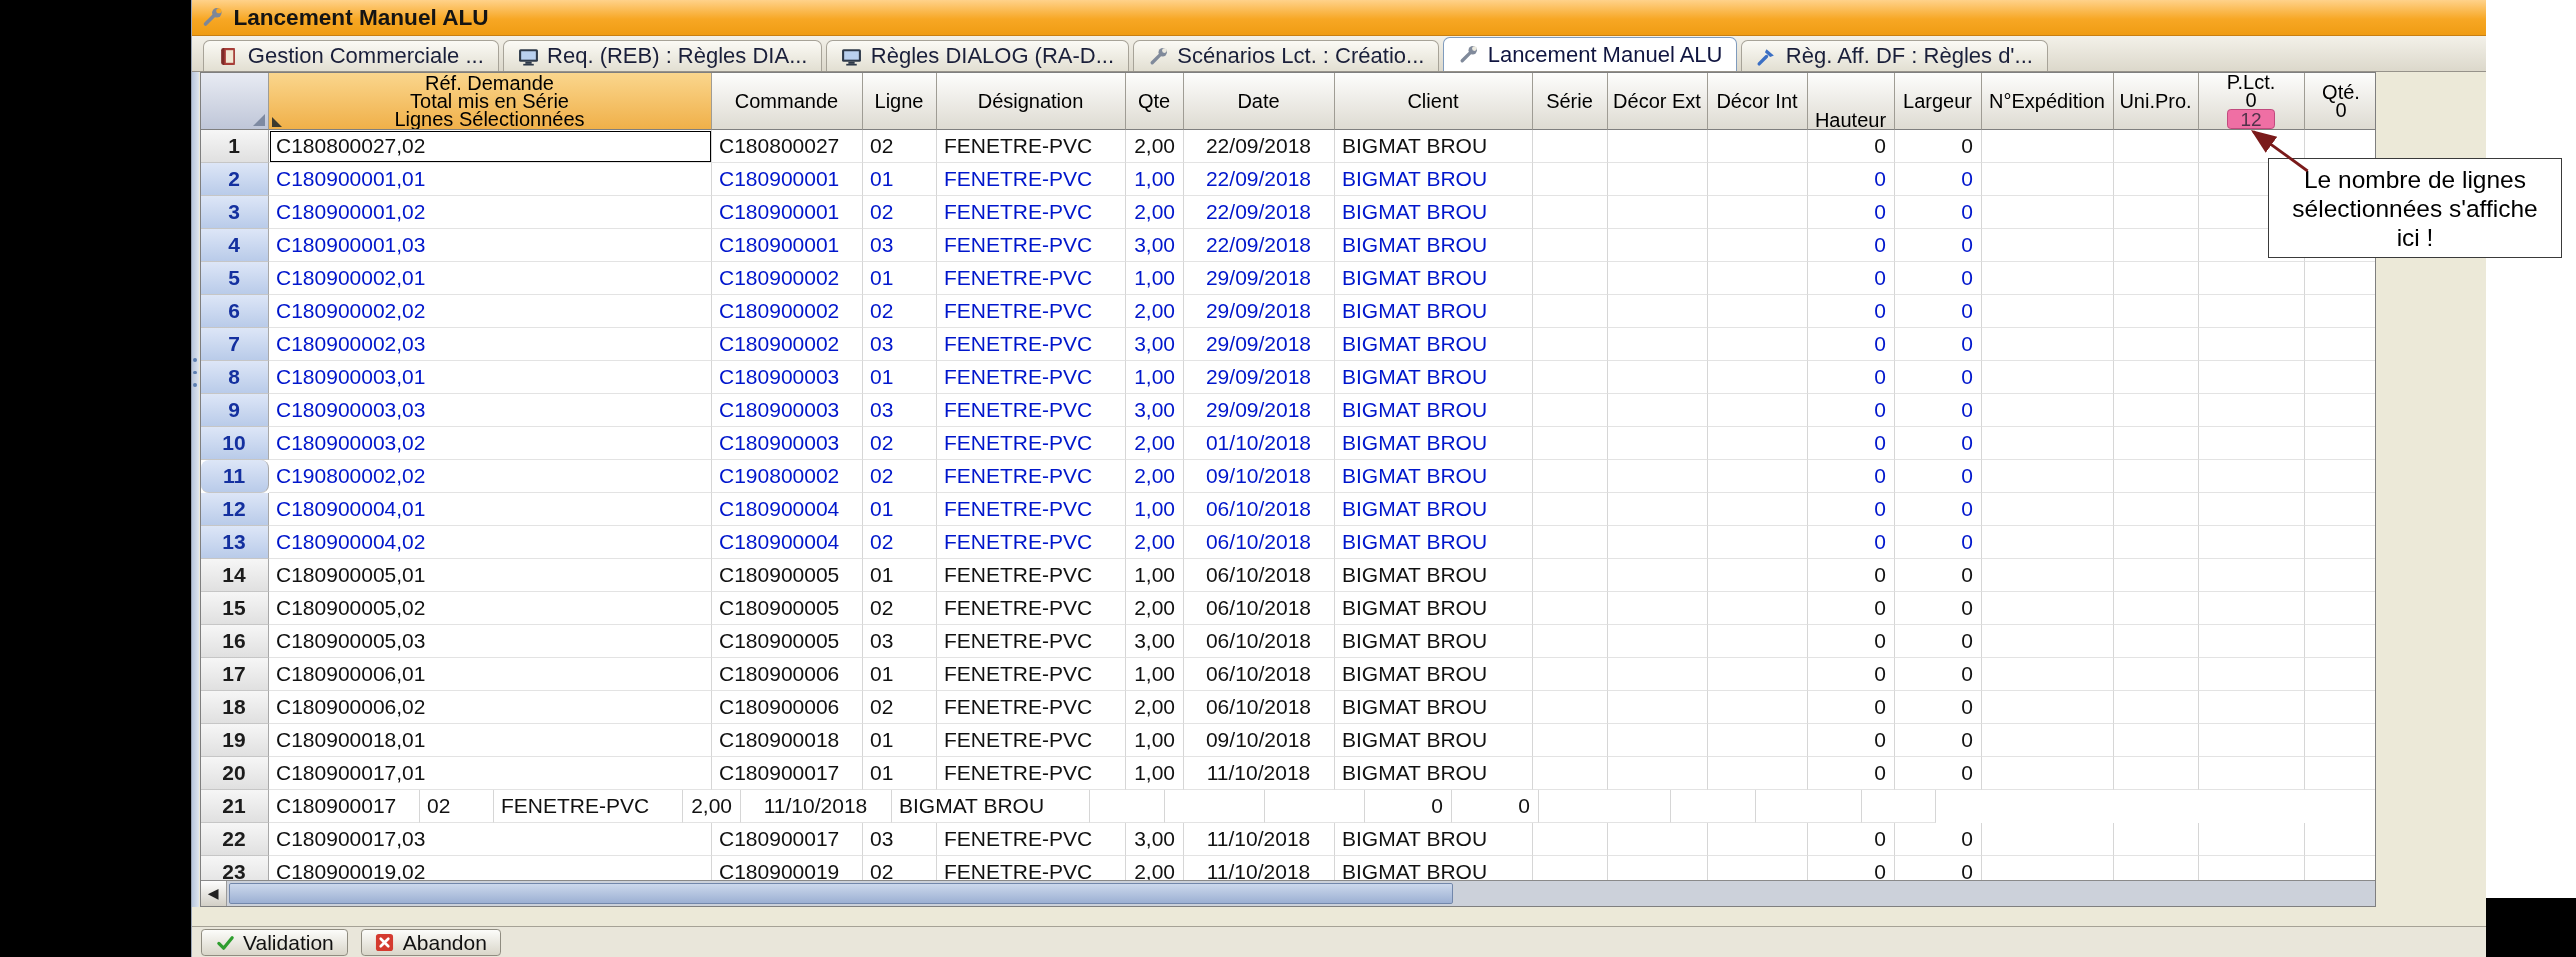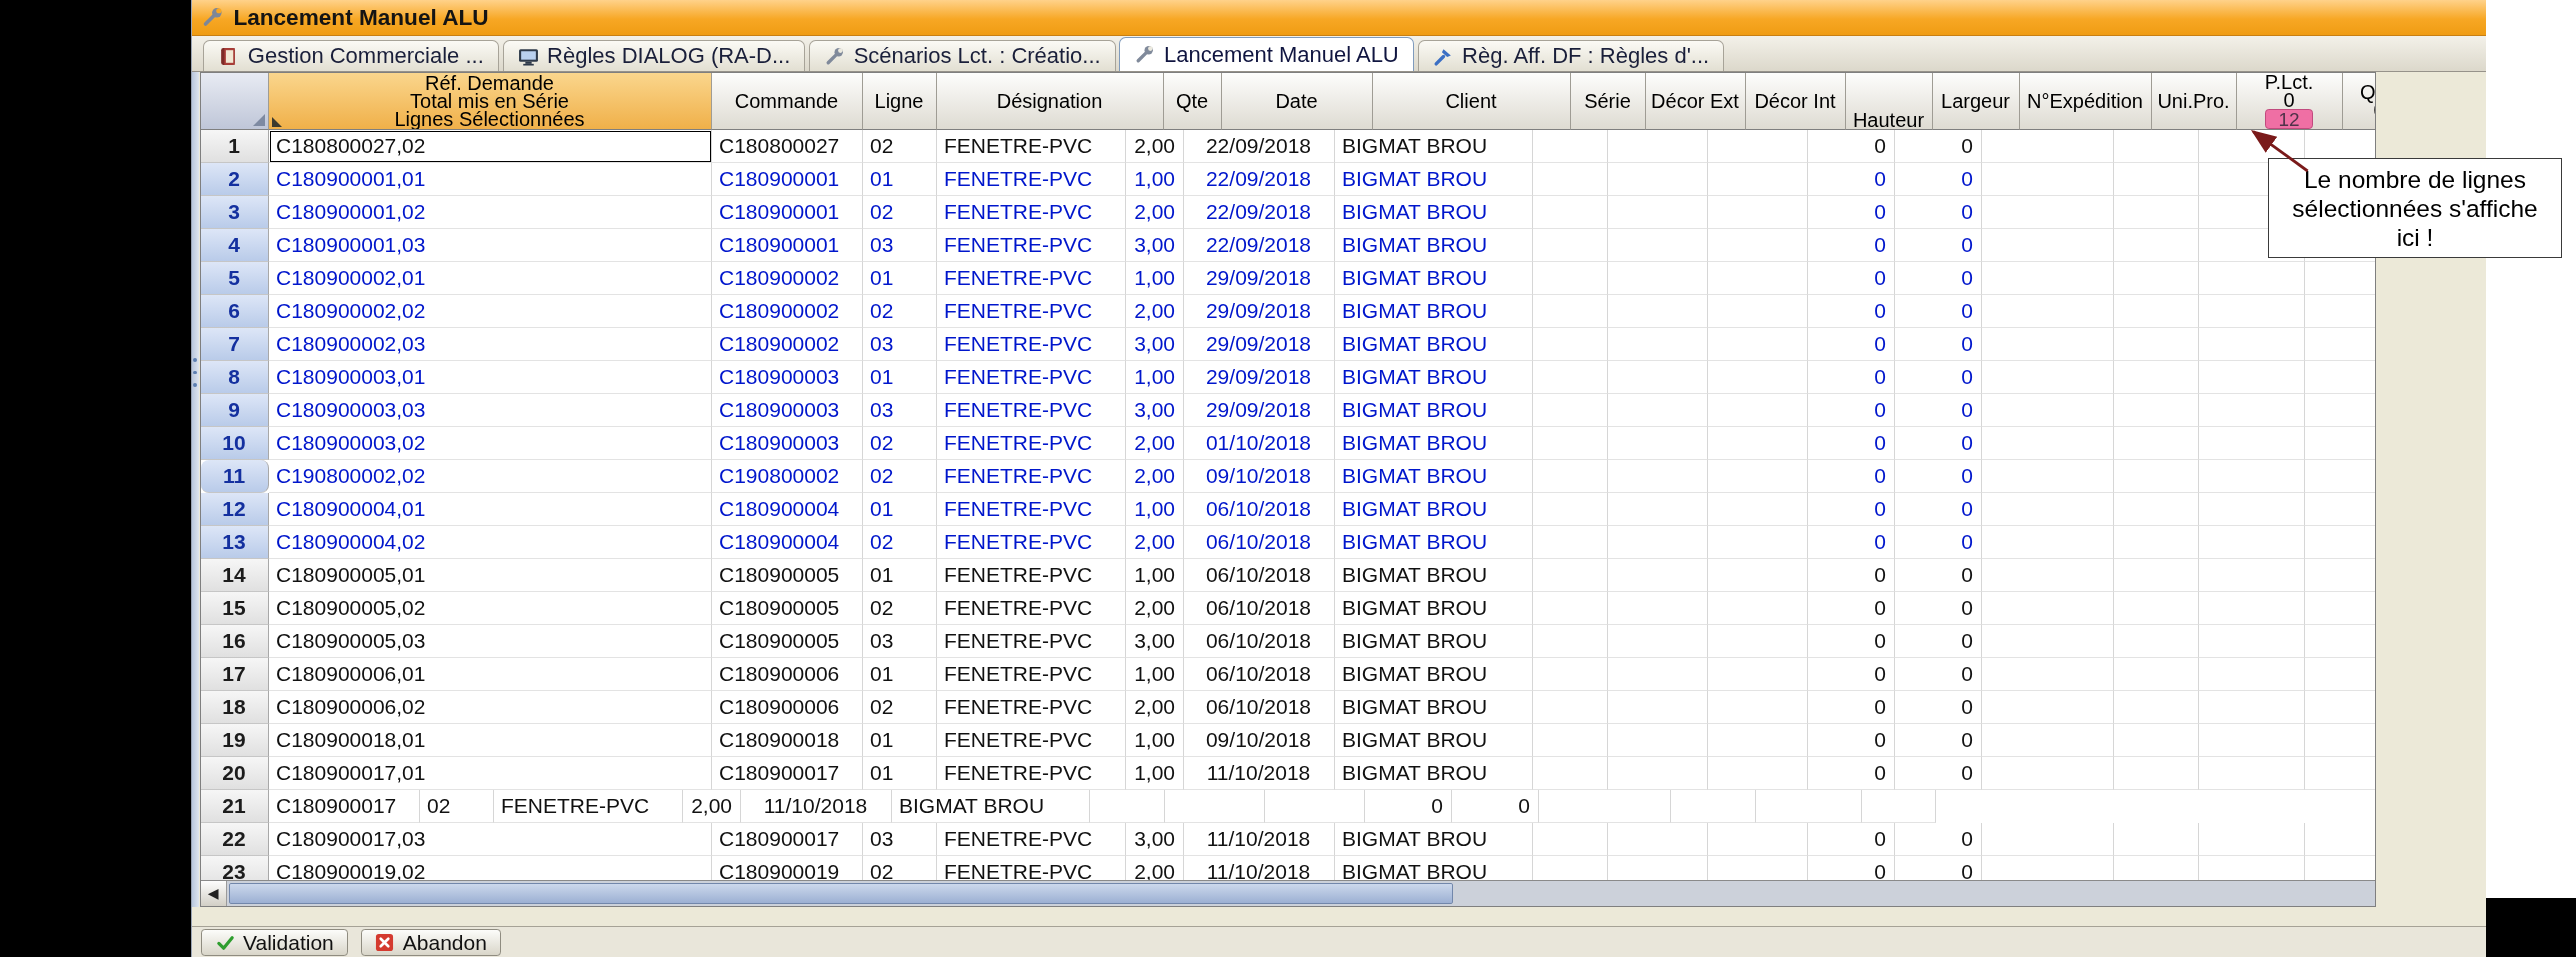--- a/index.html
+++ b/index.html
@@ -177,20 +177,31 @@
       </div>
       <div class="tab">
         <span class="ticon">
           <svg width="21" height="21" viewBox="0 0 20 20">
             <rect x="1" y="3" width="18" height="12" rx="1.5" fill="#2e3a4a"></rect>
             <rect x="3" y="5" width="14" height="8" fill="#b9d0ee"></rect>
             <rect x="7" y="15" width="6" height="2" fill="#2e3a4a"></rect>
             <rect x="5" y="17" width="10" height="1.6" fill="#2e3a4a"></rect>
           </svg>
         </span>
+        <span>Req. (REB) : Règles DIA...</span>
+      </div>
+      <div class="tab">
+        <span class="ticon">
+          <svg width="21" height="21" viewBox="0 0 20 20">
+            <rect x="1" y="3" width="18" height="12" rx="1.5" fill="#2e3a4a"></rect>
+            <rect x="3" y="5" width="14" height="8" fill="#b9d0ee"></rect>
+            <rect x="7" y="15" width="6" height="2" fill="#2e3a4a"></rect>
+            <rect x="5" y="17" width="10" height="1.6" fill="#2e3a4a"></rect>
+          </svg>
+        </span>
         <span>Règles DIALOG (RA-D...</span>
       </div>
       <div class="tab">
         <span class="ticon">
           <svg width="21" height="21" viewBox="0 0 20 20">
             <path d="M4 16 L12 8" stroke="#808a9b" stroke-width="3.2" stroke-linecap="round"></path>
             <circle cx="14" cy="6" r="4" fill="#808a9b"></circle>
             <circle cx="15.6" cy="4.4" r="2.2" fill="#eceae0"></circle>
           </svg>
         </span>
@@ -233,21 +244,21 @@
           <div>Réf. Demande</div>
           <div>Total mis en Série</div>
           <div>Lignes Sélectionnées</div>
         </div>
         <div class="hcell" style="width: 151px;">
           <div>Commande</div>
         </div>
         <div class="hcell" style="width: 74px;">
           <div>Ligne</div>
         </div>
-        <div class="hcell" style="width: 227px; text-align: center;">
+        <div class="hcell" style="width: 189px; text-align: center;">
           <div>Désignation</div>
         </div>
         <div class="hcell" style="width: 58px;">
           <div>Qte</div>
         </div>
         <div class="hcell" style="width: 151px;">
           <div>Date</div>
         </div>
         <div class="hcell" style="width: 198px;">
           <div>Client</div>

